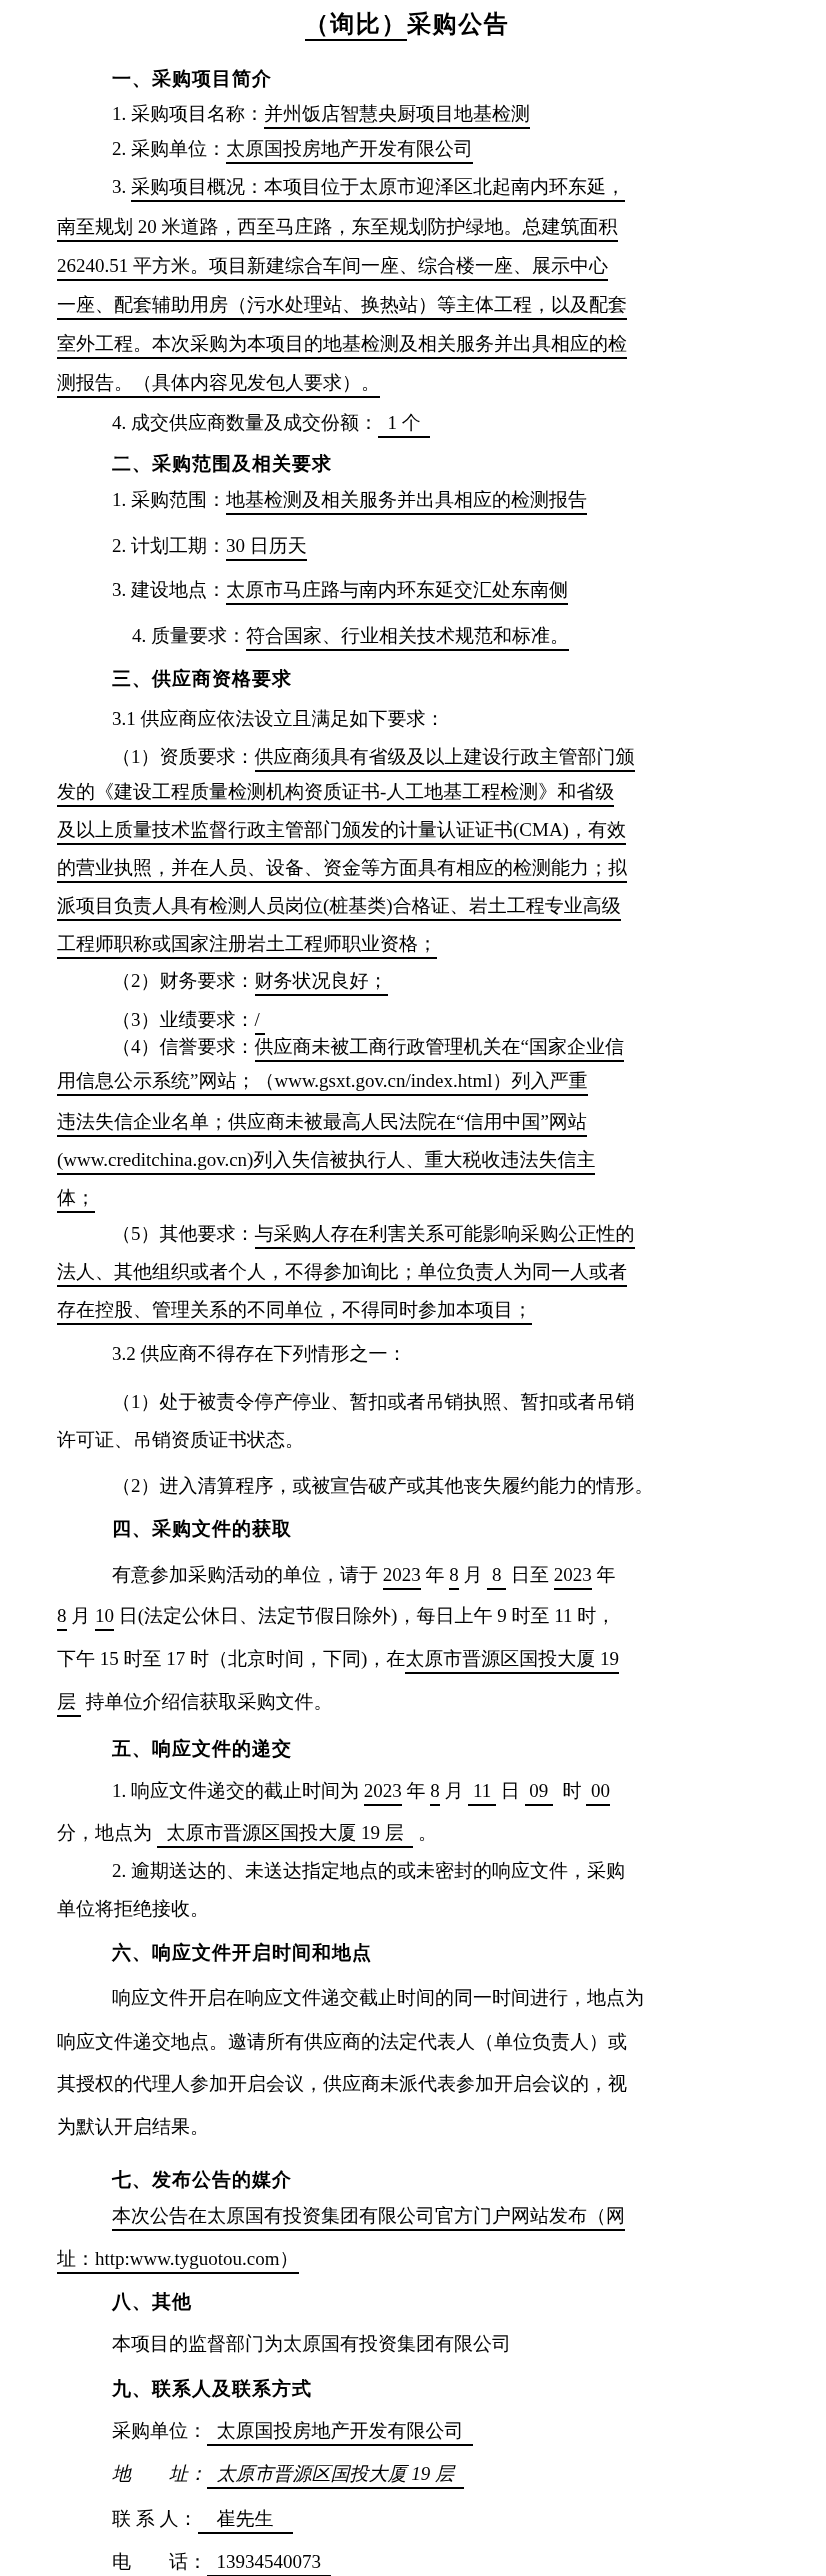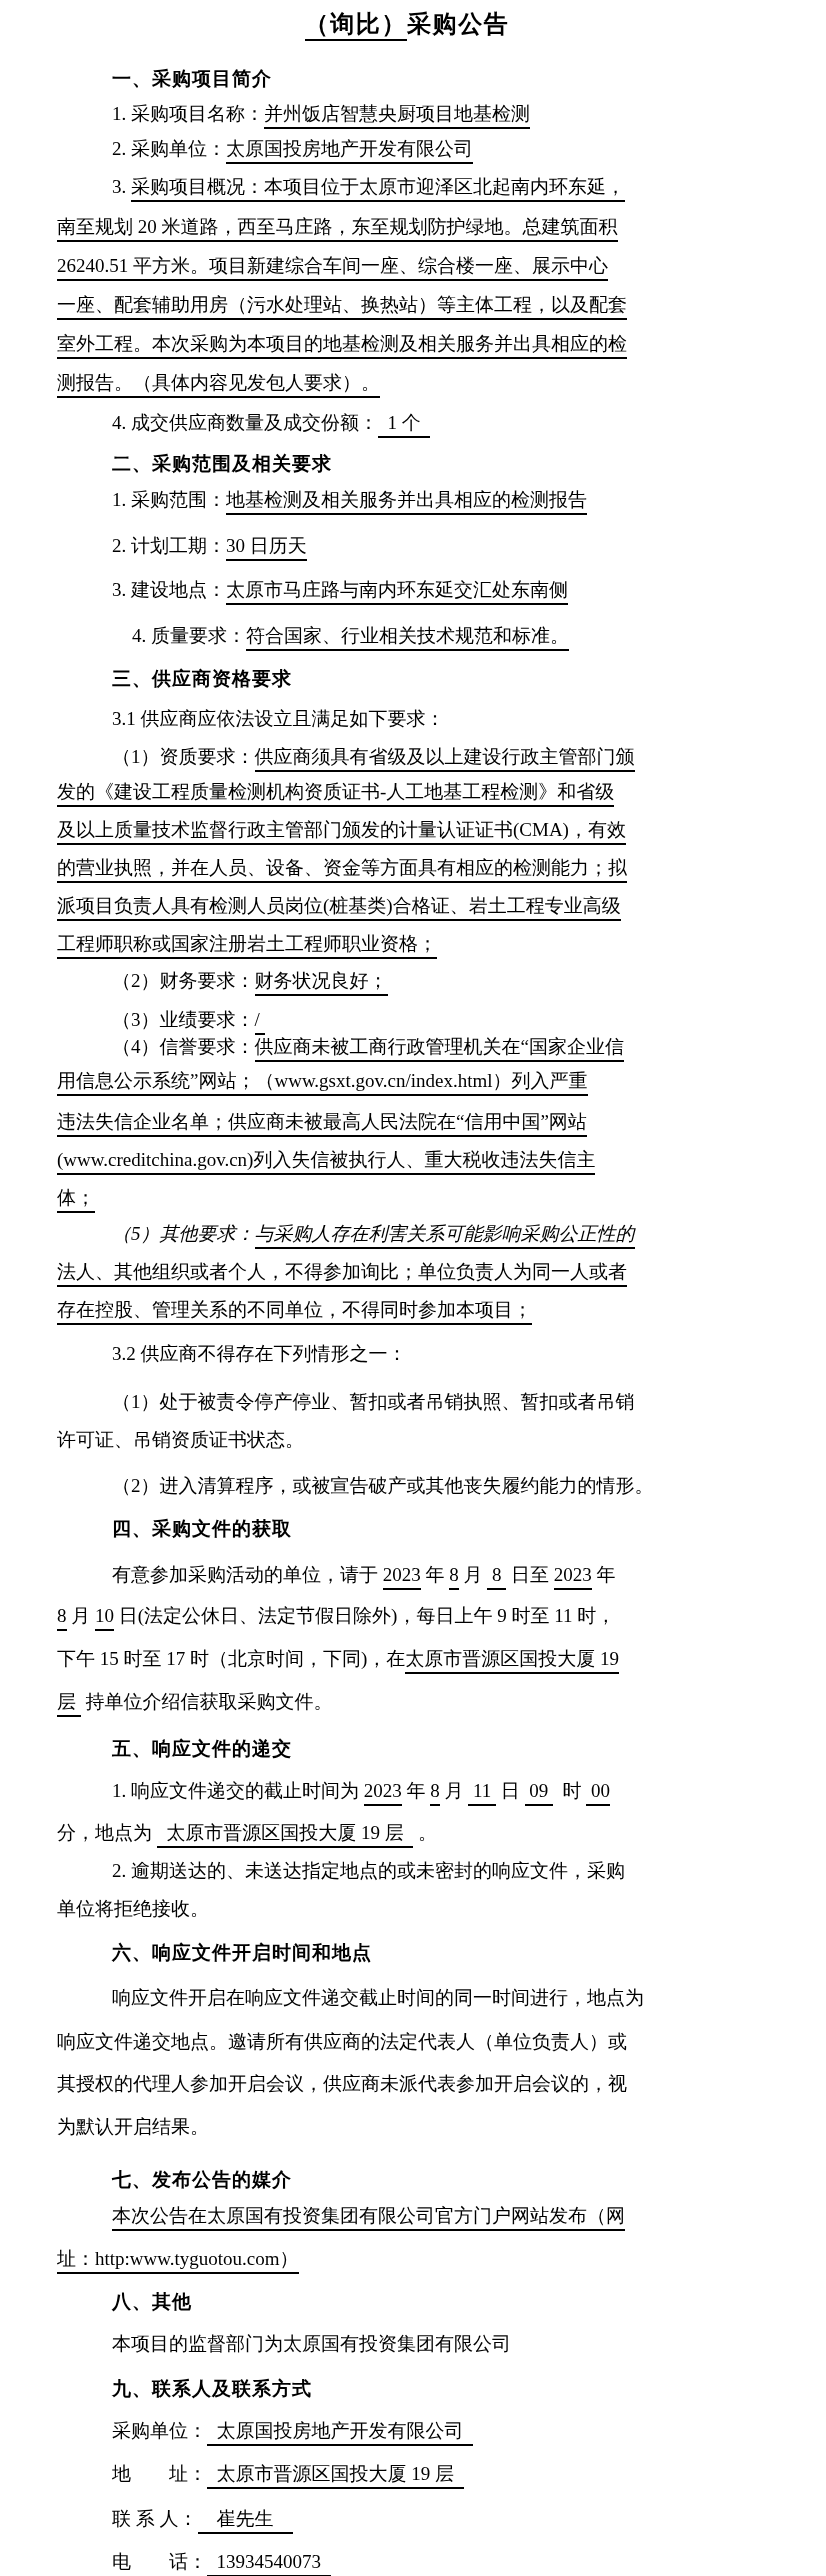--- a/index.html
+++ b/index.html
@@ -72,21 +72,21 @@
       <div class="line flush" style="top: 856px;"><span class="u">的营业执照，并在人员、设备、资金等方面具有相应的检测能力；拟</span></div>
       <div class="line flush" style="top: 894px;"><span class="u">派项目负责人具有检测人员岗位(桩基类)合格证、岩土工程专业高级</span></div>
       <div class="line flush" style="top: 932px;"><span class="u">工程师职称或国家注册岩土工程师职业资格；</span></div>
       <div class="line first" style="top: 969px;"><span>（2）财务要求：</span><span class="u">财务状况良好；</span></div>
       <div class="line first" style="top: 1008px;"><span>（3）业绩要求：</span><span class="u">/ </span></div>
       <div class="line first" style="top: 1035px;"><span>（4）信誉要求：</span><span class="u">供应商未被工商行政管理机关在“国家企业信</span></div>
       <div class="line flush" style="top: 1069px;"><span class="u">用信息公示系统”网站；（www.gsxt.gov.cn/index.html）列入严重</span></div>
       <div class="line flush" style="top: 1110px;"><span class="u">违法失信企业名单；供应商未被最高人民法院在“信用中国”网站</span></div>
       <div class="line flush" style="top: 1148px;"><span class="u">(www.creditchina.gov.cn)列入失信被执行人、重大税收违法失信主</span></div>
       <div class="line flush" style="top: 1186px;"><span class="u">体；</span></div>
-      <div class="line first" style="top: 1222px; font-style: italic;"><span>（5）其他要求：</span><span class="u">与采购人存在利害关系可能影响采购公正性的</span></div>
+      <div class="line first" style="top: 1222px;"><span>（5）其他要求：</span><span class="u">与采购人存在利害关系可能影响采购公正性的</span></div>
       <div class="line flush" style="top: 1260px;"><span class="u">法人、其他组织或者个人，不得参加询比；单位负责人为同一人或者</span></div>
       <div class="line flush" style="top: 1298px;"><span class="u">存在控股、管理关系的不同单位，不得同时参加本项目；</span></div>
       <div class="line first" style="top: 1342px;"><span>3.2 供应商不得存在下列情形之一：</span></div>
       <div class="line first" style="top: 1390px;"><span>（1）处于被责令停产停业、暂扣或者吊销执照、暂扣或者吊销</span></div>
       <div class="line flush" style="top: 1428px;"><span>许可证、吊销资质证书状态。</span></div>
       <div class="line first" style="top: 1474px;"><span>（2）进入清算程序，或被宣告破产或其他丧失履约能力的情形。</span></div>
       <div class="line first b" style="top: 1517px;"><span>四、采购文件的获取</span></div>
       <div class="line first" style="top: 1563px;"><span>有意参加采购活动的单位，请于 </span><span class="u">2023</span><span> 年 </span><span class="u">8</span><span> 月 </span><span class="u"> 8 </span><span> 日至 </span><span class="u">2023</span><span> 年</span></div>
       <div class="line flush" style="top: 1604px;"><span class="u">8</span><span> 月 </span><span class="u">10</span><span> 日(法定公休日、法定节假日除外)，每日上午 9 时至 11 时，</span></div>
       <div class="line flush" style="top: 1647px;"><span>下午 15 时至 17 时（北京时间，下同)，在</span><span class="u">太原市晋源区国投大厦 19</span></div>
@@ -101,18 +101,18 @@
       <div class="line flush" style="top: 2030px;"><span>响应文件递交地点。邀请所有供应商的法定代表人（单位负责人）或</span></div>
       <div class="line flush" style="top: 2072px;"><span>其授权的代理人参加开启会议，供应商未派代表参加开启会议的，视</span></div>
       <div class="line flush" style="top: 2115px;"><span>为默认开启结果。</span></div>
       <div class="line first b" style="top: 2160px; margin-top: 8px;"><span>七、发布公告的媒介</span></div>
       <div class="line first" style="top: 2204px;"><span class="u">本次公告在太原国有投资集团有限公司官方门户网站发布（网</span></div>
       <div class="line flush" style="top: 2247px;"><span class="u">址：http:www.tyguotou.com）</span></div>
       <div class="line first b" style="top: 2290px;"><span>八、其他</span></div>
       <div class="line first" style="top: 2332px;"><span>本项目的监督部门为太原国有投资集团有限公司</span></div>
       <div class="line first b" style="top: 2377px;"><span>九、联系人及联系方式</span></div>
       <div class="line first" style="top: 2419px;"><span>采购单位：</span><span class="u">  太原国投房地产开发有限公司  </span></div>
-      <div class="line first" style="top: 2462px;"><span>地　　址：</span><span class="u">  太原市晋源区国投大厦 19 层  </span></div>
+      <div class="line first" style="top: 2462px; font-style: italic;"><span>地　　址：</span><span class="u">  太原市晋源区国投大厦 19 层  </span></div>
       <div class="line first" style="top: 2507px;"><span>联 系 人：</span><span class="u">    崔先生    </span></div>
       <div class="line first" style="top: 2550px;"><span>电　　话：</span><span class="u">  13934540073  </span></div>
     </div>
 </div>
 
 
 </body></html>

